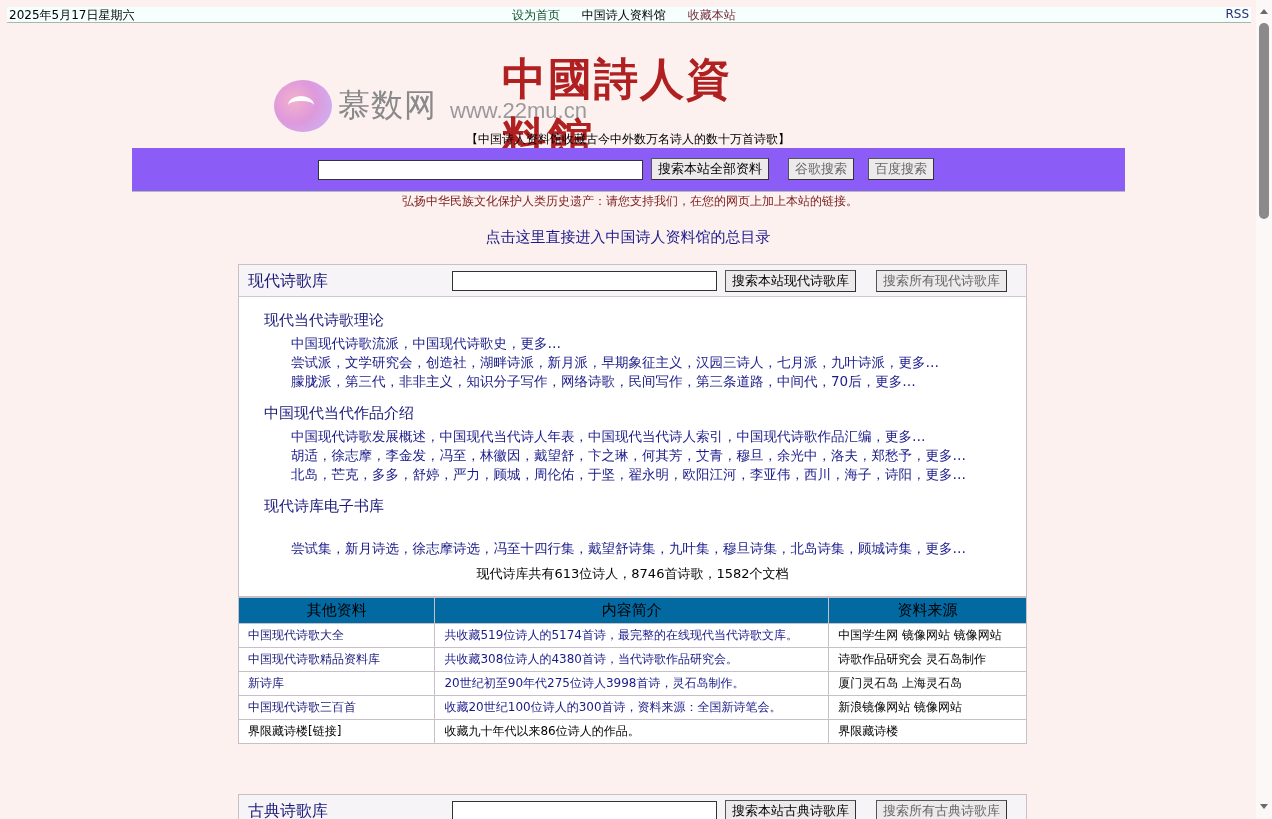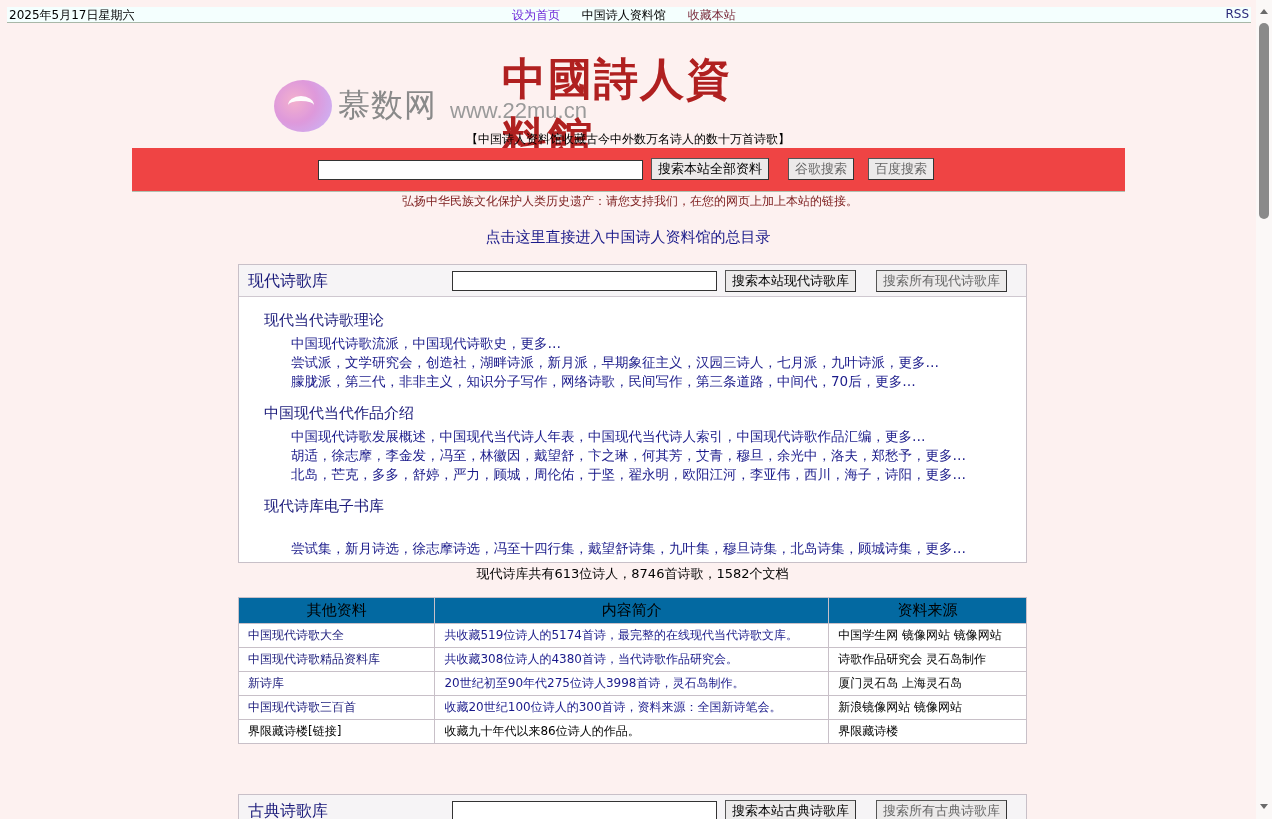--- a/index.html
+++ b/index.html
@@ -15,21 +15,21 @@
   
   .topbar {
     position: absolute; left: 7px; top: 7px; width: 1244px; height: 16px;
     background: #f4fffe;
     border-bottom: 1px solid #a8b8a8;
     font-size: 12px;
   }
   .topbar .date { position: absolute; left: 2px; top: 0px; color: #000; }
   .topbar .links { position: absolute; left: 505px; top: 0px; }
   .topbar .links span { margin-right: 18px; }
-  .topbar .link-home { color: #6d28d9; }
+  .topbar .link-home { color: #14532d; }
   .topbar .link-title { color: #000; }
   .topbar .link-fav { color: #7a2a3a; }
   .topbar .rss { position: absolute; right: 2px; top: 0; color: #2a2a7a; }
 
   
   .scrollbar { position: absolute; right: 0; top: 0; width: 16px; height: 819px; background: #fbf8f7; }
   .scroll-up { position: absolute; left: 4px; top: 9px; width: 0; height: 0;
     border-left: 4px solid transparent; border-right: 4px solid transparent; border-bottom: 5px solid #6a6a6a; }
   .scroll-down { position: absolute; left: 4px; top: 804px; width: 0; height: 0;
     border-left: 4px solid transparent; border-right: 4px solid transparent; border-top: 5px solid #6a6a6a; }
@@ -51,21 +51,21 @@
   .watermark-url { position: absolute; left: 180px; top: 48px; font-size: 22px; color: #9a9a9a; font-family: "Liberation Sans", sans-serif; }
   .site-title {
     position: absolute; left: 232px; top: 0px; font-size: 44px; color: #b02020;
     font-family: "DejaVu Serif", serif; font-weight: bold; letter-spacing: 2px;
   }
   .tagline-wrap { position: absolute; left: 466px; top: 131px; font-size: 12px; }
 
   
   .search-strip {
     position: absolute; left: 132px; top: 148px; width: 993px; height: 44px;
-    background: #ef4444;
+    background: #8b5cf6;
     border-bottom: 1px solid #b0c0b0;
   }
   .search-strip .main-input { position: absolute; left: 186px; top: 12px; width: 325px; height: 20px; border: 1px solid #333; background: #fff; }
   .btn {
     position: absolute; height: 22px; border: 1px solid #555; background: #eceaea;
     font-size: 13px; color: #000; line-height: 20px; padding: 0 6px;
     font-family: "DejaVu Sans", sans-serif;
     border-right-color: #333; border-bottom-color: #333;
   }
   .btn.disabled { color: #666; }
@@ -73,21 +73,21 @@
   .search-strip .btn-google { left: 656px; top: 10px; }
   .search-strip .btn-baidu { left: 736px; top: 10px; }
 
   .slogan { position: absolute; left: 0; width: 1260px; top: 193px; text-align: center; font-size: 12px; color: #7a1a1a; }
   .index-link { position: absolute; left: 0; width: 1256px; top: 228px; text-align: center; font-size: 15px; color: #1a1a8a; }
 
   
   .box {
     position: absolute; left: 238px; width: 789px; background: #fff; border: 1px solid #c8c0c8;
   }
-  .box-modern { top: 264px; height: 299px; }
+  .box-modern { top: 264px; height: 333px; }
   .box-header {
     position: absolute; left: 0; top: 0; width: 787px; height: 32px;
     background: #f6f4f6; border-bottom: 1px solid #cfc8d0;
   }
   .box-title { position: absolute; left: 9px; top: 6px; font-size: 16px; color: #1a1a7a; }
   .box-input { position: absolute; left: 213px; top: 6px; width: 265px; height: 20px; border: 1px solid #333; background: #fff; }
   .box-btn1 { left: 486px; top: 5px; }
   .box-btn2 { left: 637px; top: 5px; }
 
   .section-title { position: absolute; left: 25px; font-size: 15px; color: #1a1a7a; }

